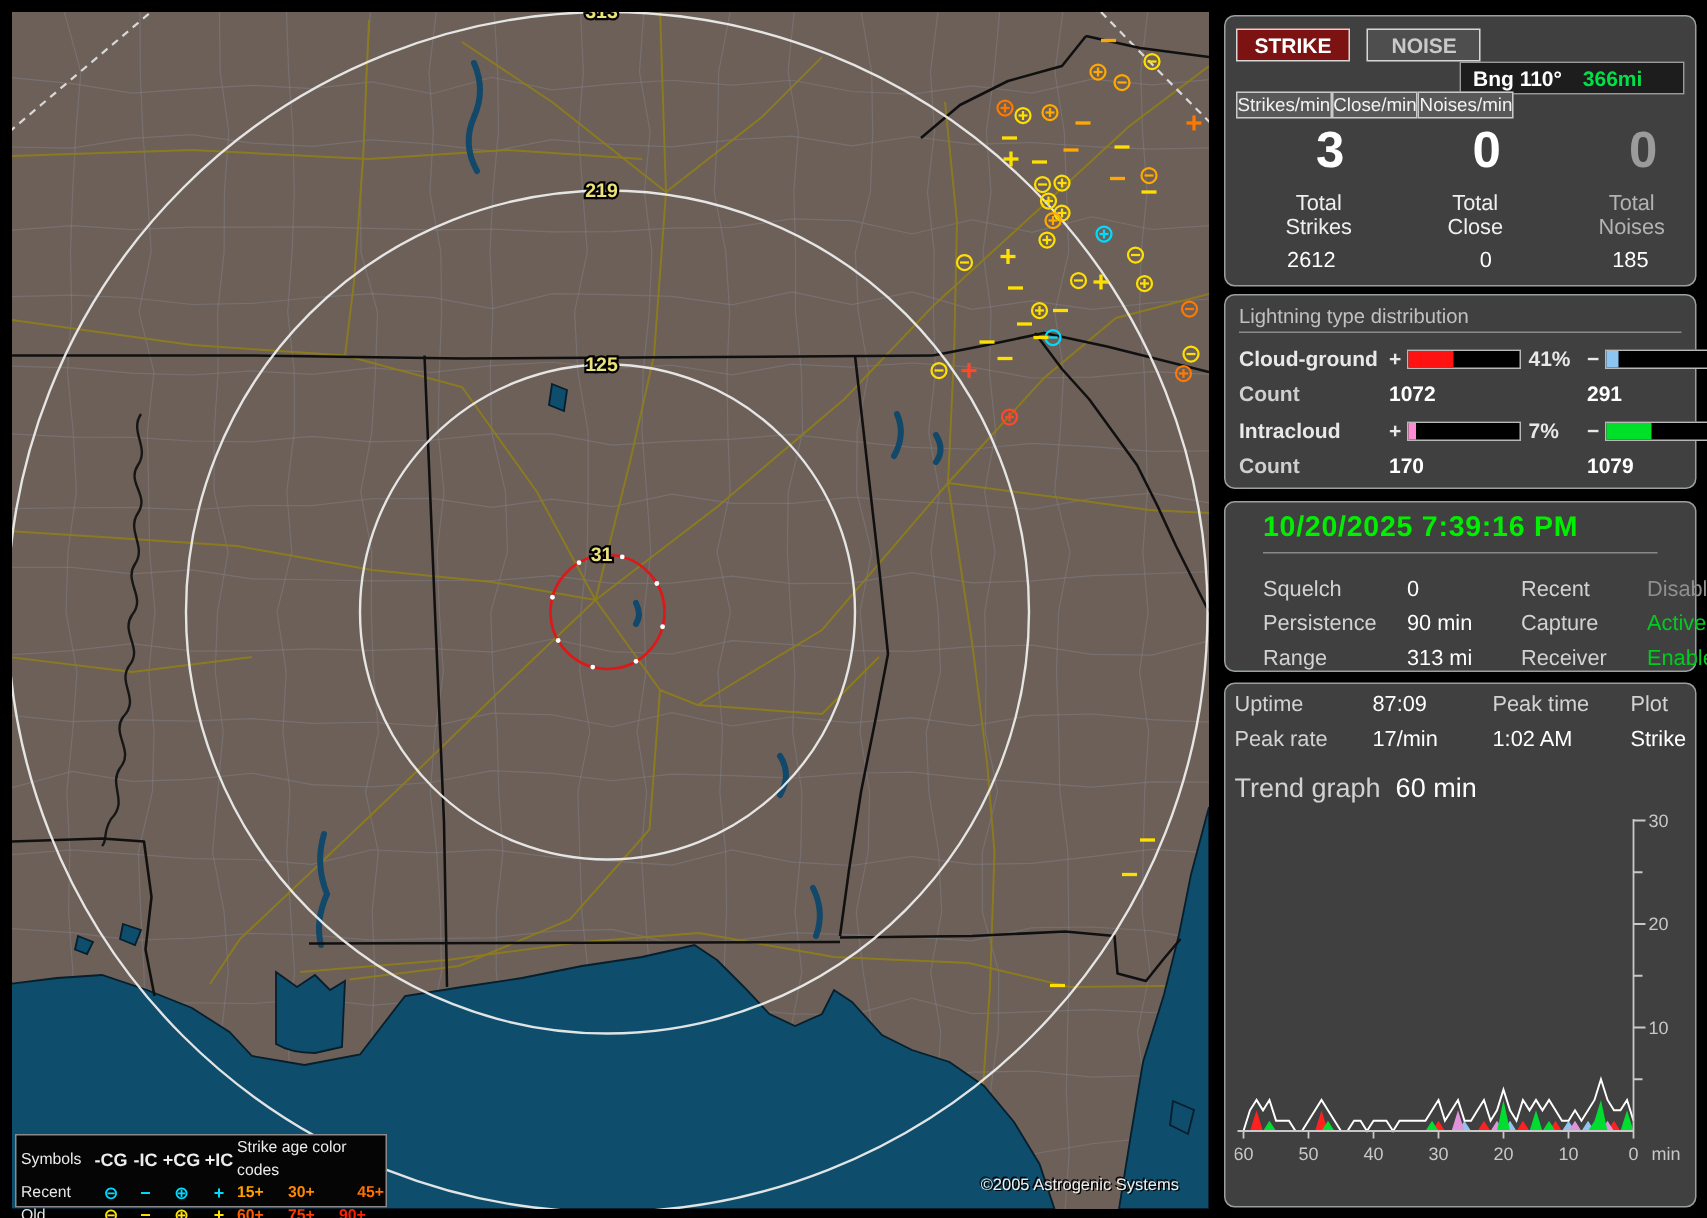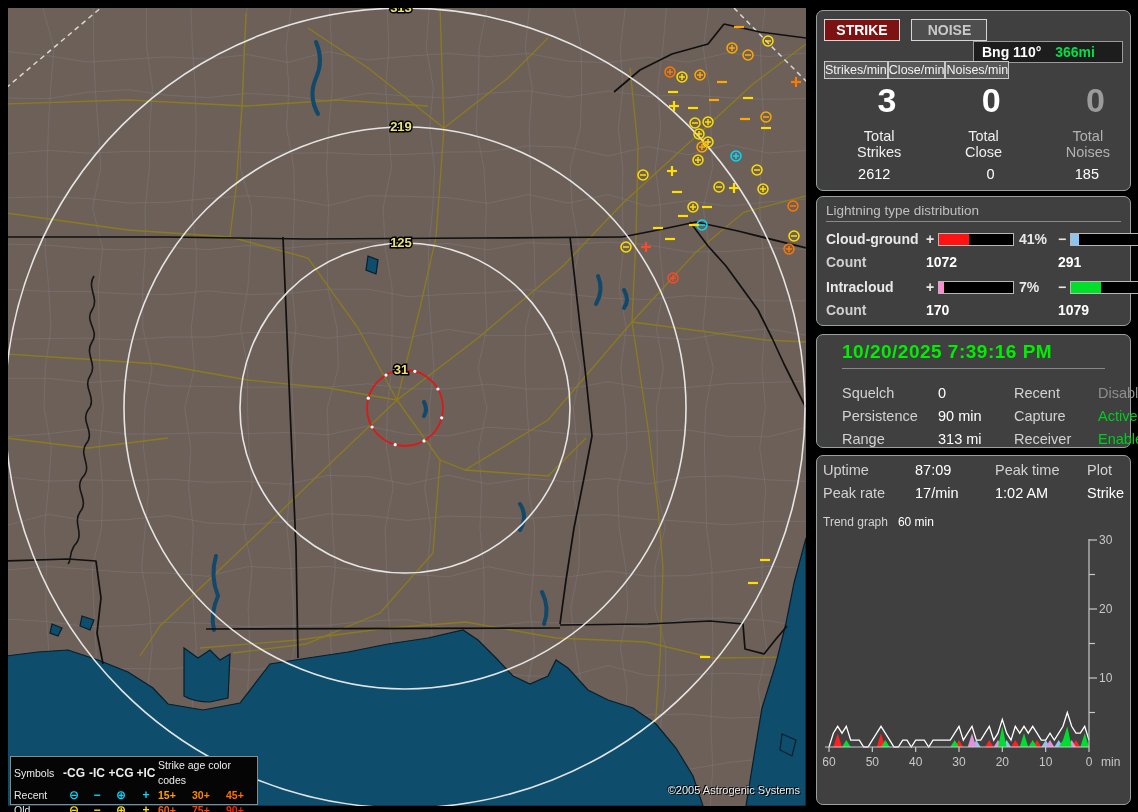--- a/index.html
+++ b/index.html
@@ -3,21 +3,21 @@
 <meta charset="utf-8">
 <style>
   * { margin:0; padding:0; box-sizing:border-box; }
   html,body { width:1138px; height:812px; background:#000; overflow:hidden;
               font-family:"Liberation Sans","DejaVu Sans",sans-serif; }
   #app { position:relative; width:1138px; height:812px; background:#000; }
 
   
   #map-panel { position:absolute; left:8px; top:8px; width:798px; height:798px; background:#6d6058; }
   #map-svg { position:absolute; left:0; top:0; width:798px; height:798px; display:block; }
-  #map-copyright { position:absolute; right:6px; bottom:10px; color:#efefef; font-size:11px;
+  #map-copyright { position:absolute; right:20px; bottom:10px; color:#efefef; font-size:11px;
                    text-shadow:1px 1px 0 #000, -1px -1px 0 #000; }
   
   #legend { position:absolute; left:2px; top:748px; width:248px; height:49px; background:#050505;
             border:1px solid #8a8a8a; color:#e8e8e8; font-size:10.5px; line-height:15px; padding:1px 3px; }
   .lg-row { display:grid; grid-template-columns:48px 24px 22px 26px 24px 34px 34px 30px; align-items:center; }
   .lg-sym { font-size:12px; font-weight:bold; text-align:center; }
   .lg-age { font-weight:bold; }
   .lg-head span { color:#ececec; }
   .lg-age-title { grid-column:6 / span 3; font-size:10.5px; color:#e8e8e8; }
 
@@ -58,21 +58,21 @@
   .count-row .cl { color:#cfcfcf; }
 
   #clock { color:#00ee00; font-size:19px; font-weight:bold; border-bottom:1px solid #888;
            padding-bottom:5px; letter-spacing:0.5px; }
   .stat-grid { display:grid; grid-template-columns:96px 76px 84px auto; row-gap:7px;
                font-size:14.5px; margin-top:16px; }
   .lbl { color:#d2d2d2; } .val { color:#fff; }
   .dimtx { color:#8f8f8f; } .greentx { color:#00cc20; }
 
   .sess-grid { display:grid; grid-template-columns:92px 80px 92px auto; row-gap:7px; font-size:14.5px; }
-  #trend-row { display:flex; gap:10px; font-size:12px; margin-top:14px; }
+  #trend-row { display:flex; gap:10px; font-size:18px; margin-top:14px; }
   #trend-svg { display:block; margin-top:4px; }
 </style>
 </head>
 <body>
 
 <div id="app">
 
   <div id="map-panel">
     <svg id="map-svg" viewBox="0 0 798 798">
         <rect x="-2" y="-2" width="802" height="802" fill="#6d6058"></rect>
@@ -367,21 +367,21 @@
         <span class="lg-age-title">Strike age color codes</span>
       </div>
       <div class="lg-row" id="legend-row-recent">
         <span>Recent</span>
       <span class="lg-sym" style="color: rgb(0, 220, 255);">⊖</span>
           <span class="lg-sym" style="color: rgb(0, 220, 255);">−</span>
           <span class="lg-sym" style="color: rgb(0, 220, 255);">⊕</span>
           <span class="lg-sym" style="color: rgb(0, 220, 255);">+</span>
           <span class="lg-age" style="color: rgb(255, 160, 0);">15+</span>
           <span class="lg-age" style="color: rgb(255, 136, 0);">30+</span>
-          <span class="lg-age" style="color: rgb(255, 112, 0);">45+</span>
+          <span class="lg-age" style="color: rgb(255, 112, 0); text-align: right;">45+</span>
         </div>
       <div class="lg-row" id="legend-row-old">
         <span>Old</span>
       <span class="lg-sym" style="color: rgb(255, 224, 0);">⊖</span>
           <span class="lg-sym" style="color: rgb(255, 224, 0);">−</span>
           <span class="lg-sym" style="color: rgb(255, 224, 0);">⊕</span>
           <span class="lg-sym" style="color: rgb(255, 224, 0);">+</span>
           <span class="lg-age" style="color: rgb(255, 92, 0);">60+</span>
           <span class="lg-age" style="color: rgb(255, 60, 0);">75+</span>
           <span class="lg-age" style="color: rgb(255, 32, 0);">90+</span>

